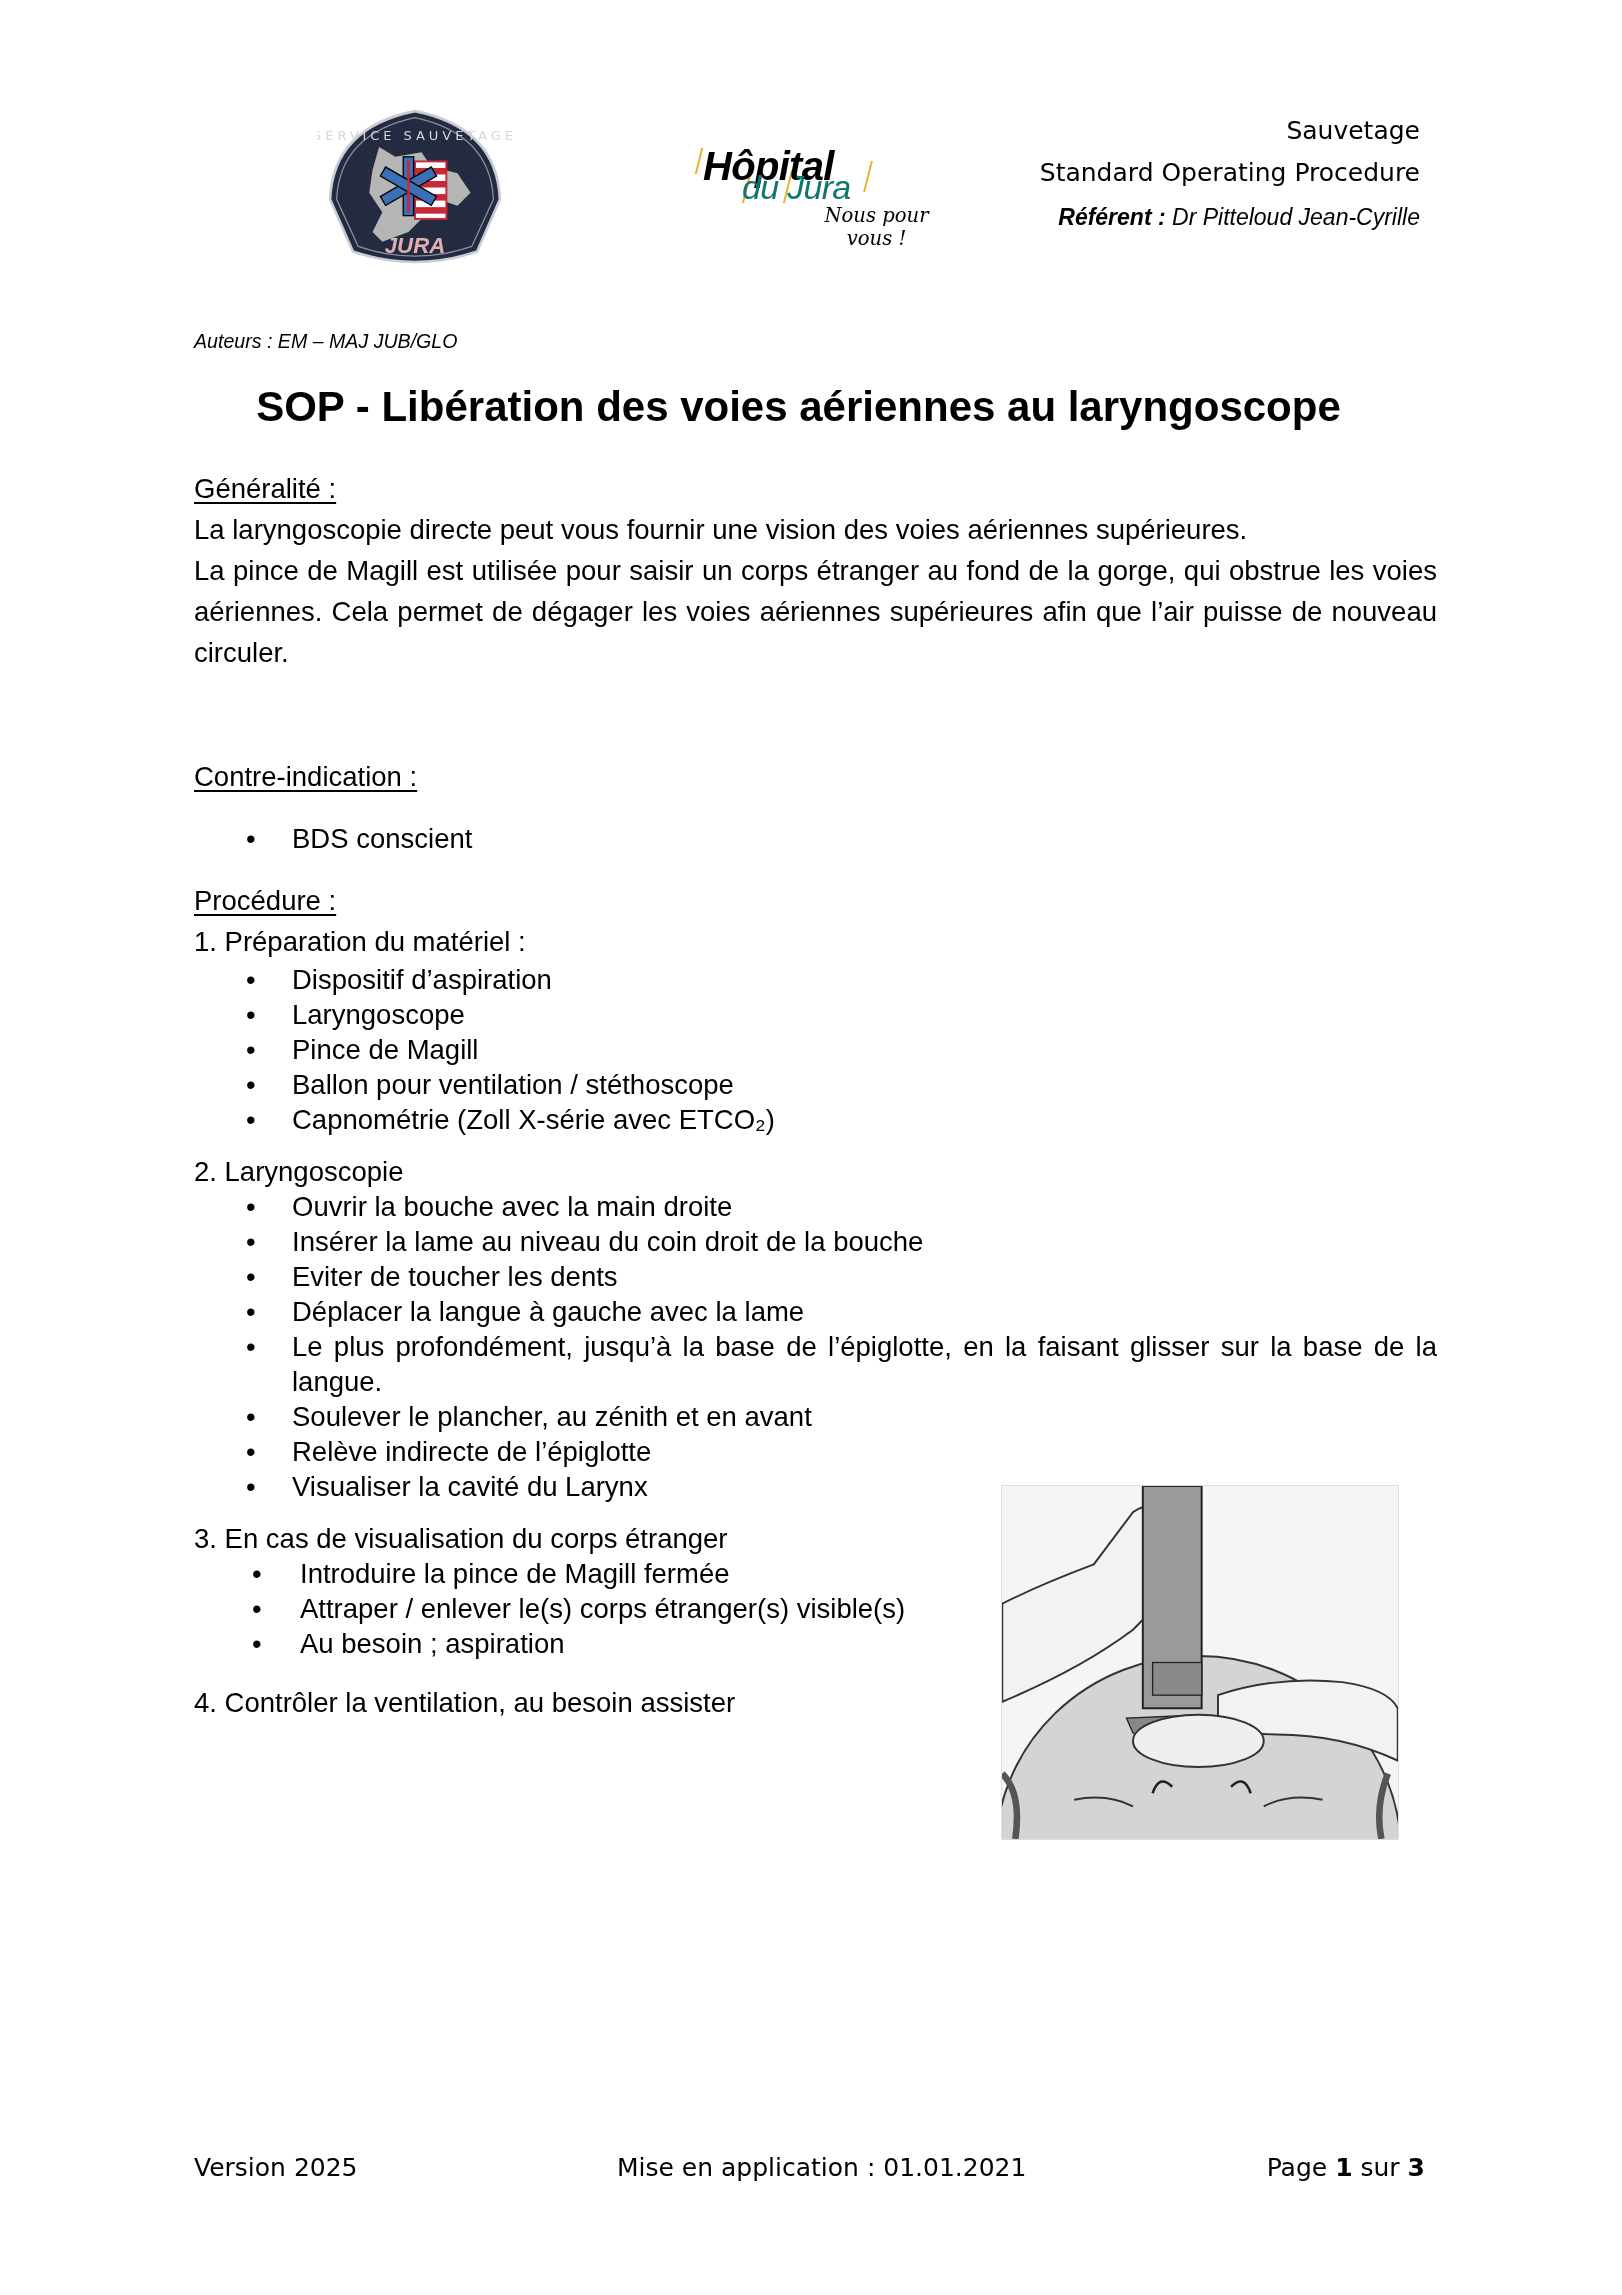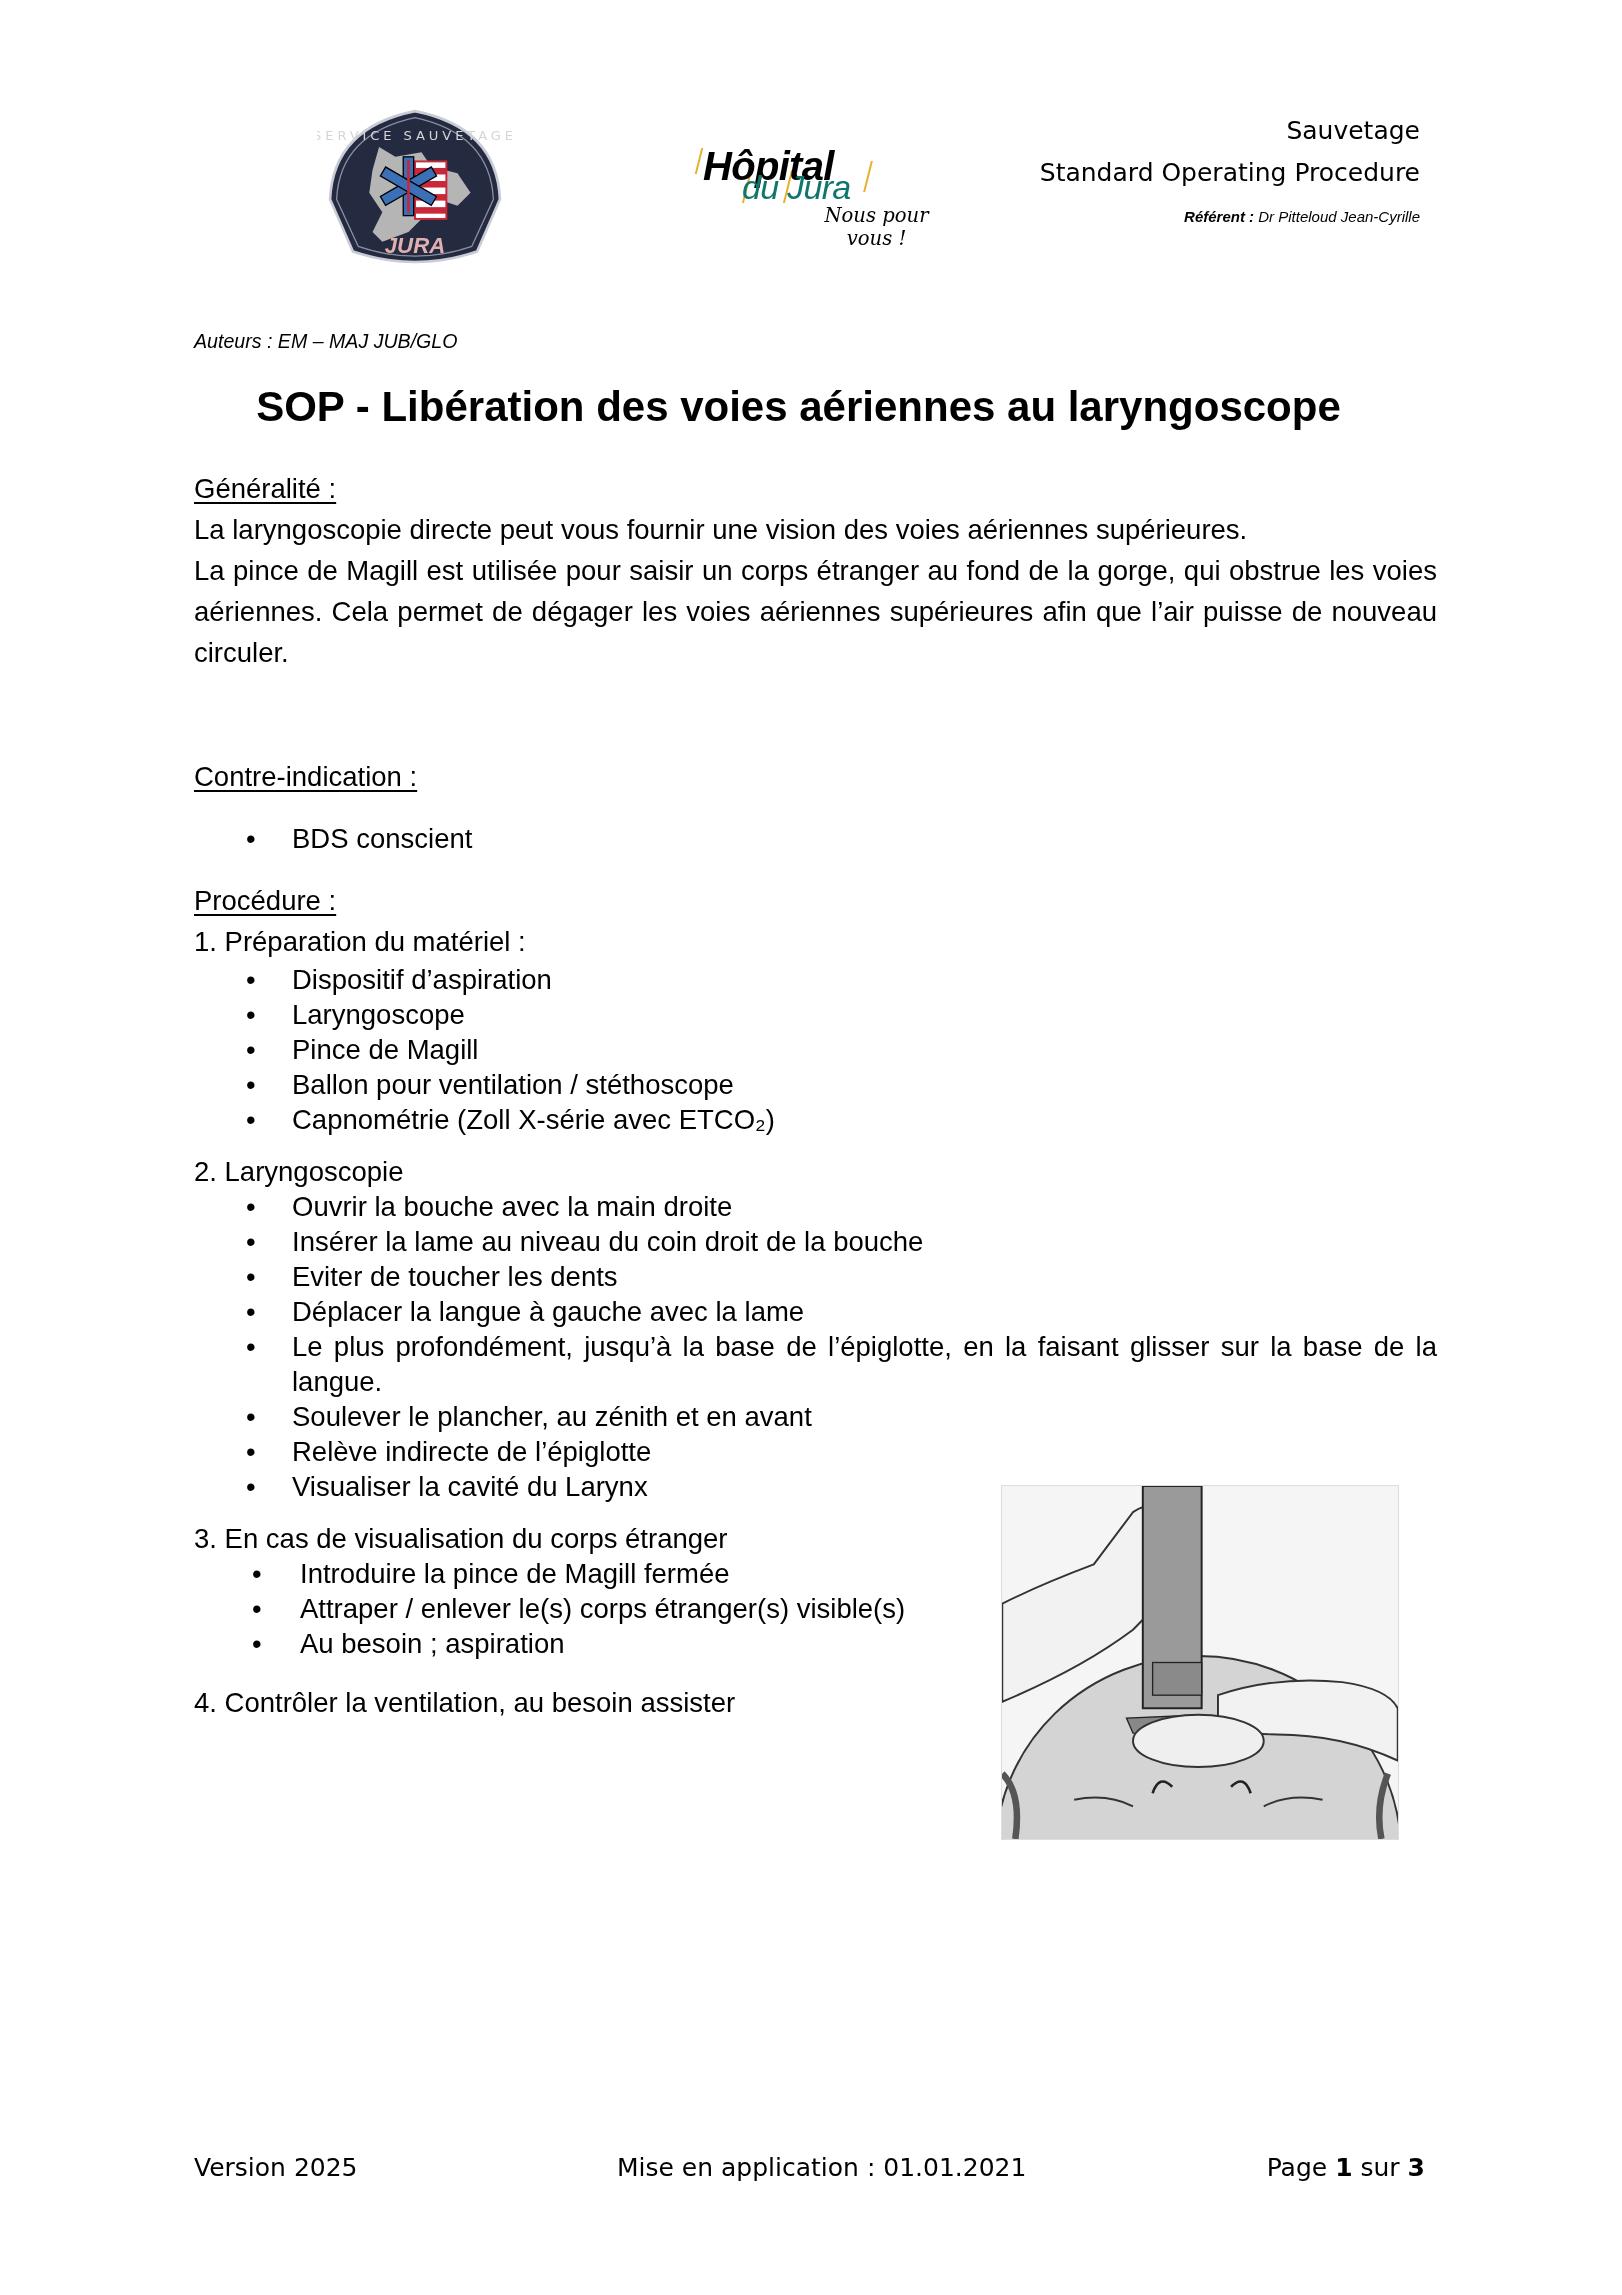--- a/index.html
+++ b/index.html
@@ -9,21 +9,21 @@
 
   
   .badge { left:278px; top:101px; width:196px; height:177px;margin-left:39px; }
   .hj-logo { left:690px; top:144px; width:262px; height:98px; }
   .hj-title { position:absolute; left:13px; top:0; font-weight:bold; font-style:italic; font-size:40px; letter-spacing:-0.7px; }
   .hj-sub { position:absolute; left:52px; top:23.6px; font-weight:normal; font-style:italic; font-size:34px; color:#0f766e; letter-spacing:-0.7px; }
   .hj-slogan { position:absolute; left:111px; top:60px; font-family:"DejaVu Serif", serif; font-style:italic; font-size:19.6px;text-align:center; }
   .hj-bar { position:absolute; width:2px; background:#e6b02a; transform:skewX(-14deg); }
 
   .hdr-right { right:203px; top:110px; text-align:right; font-family:"DejaVu Sans", sans-serif; font-size:25px; line-height:42px; }
-  .hdr-right .ref { font-family:"Liberation Sans", sans-serif; font-style:italic; font-size:15px; line-height:46px; }
+  .hdr-right .ref { font-family:"Liberation Sans", sans-serif; font-style:italic; font-size:23px; line-height:46px; }
   .hdr-right .ref b { font-weight:bold; }
 
   .authors { left:194px; top:330px; font-style:italic; font-size:19.6px; }
   .title { left:0; width:1623px; top:383px; text-align:center; font-weight:bold; font-size:42px; }
   .title span { position:relative; left:-13px; }
 
   .content { left:194px; width:1243px; top:468px; font-size:27.5px; line-height:41px; }
   .h { text-decoration:underline; text-underline-offset:3.9px; }
   .para { text-align:justify; }
   .blank { height:41px; }

